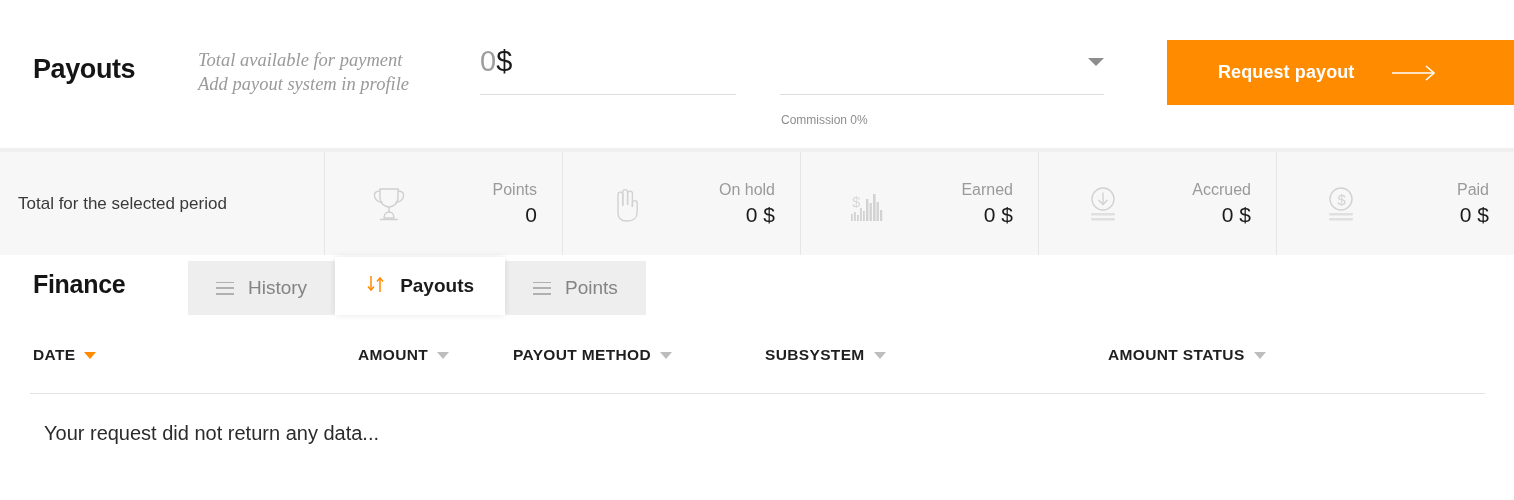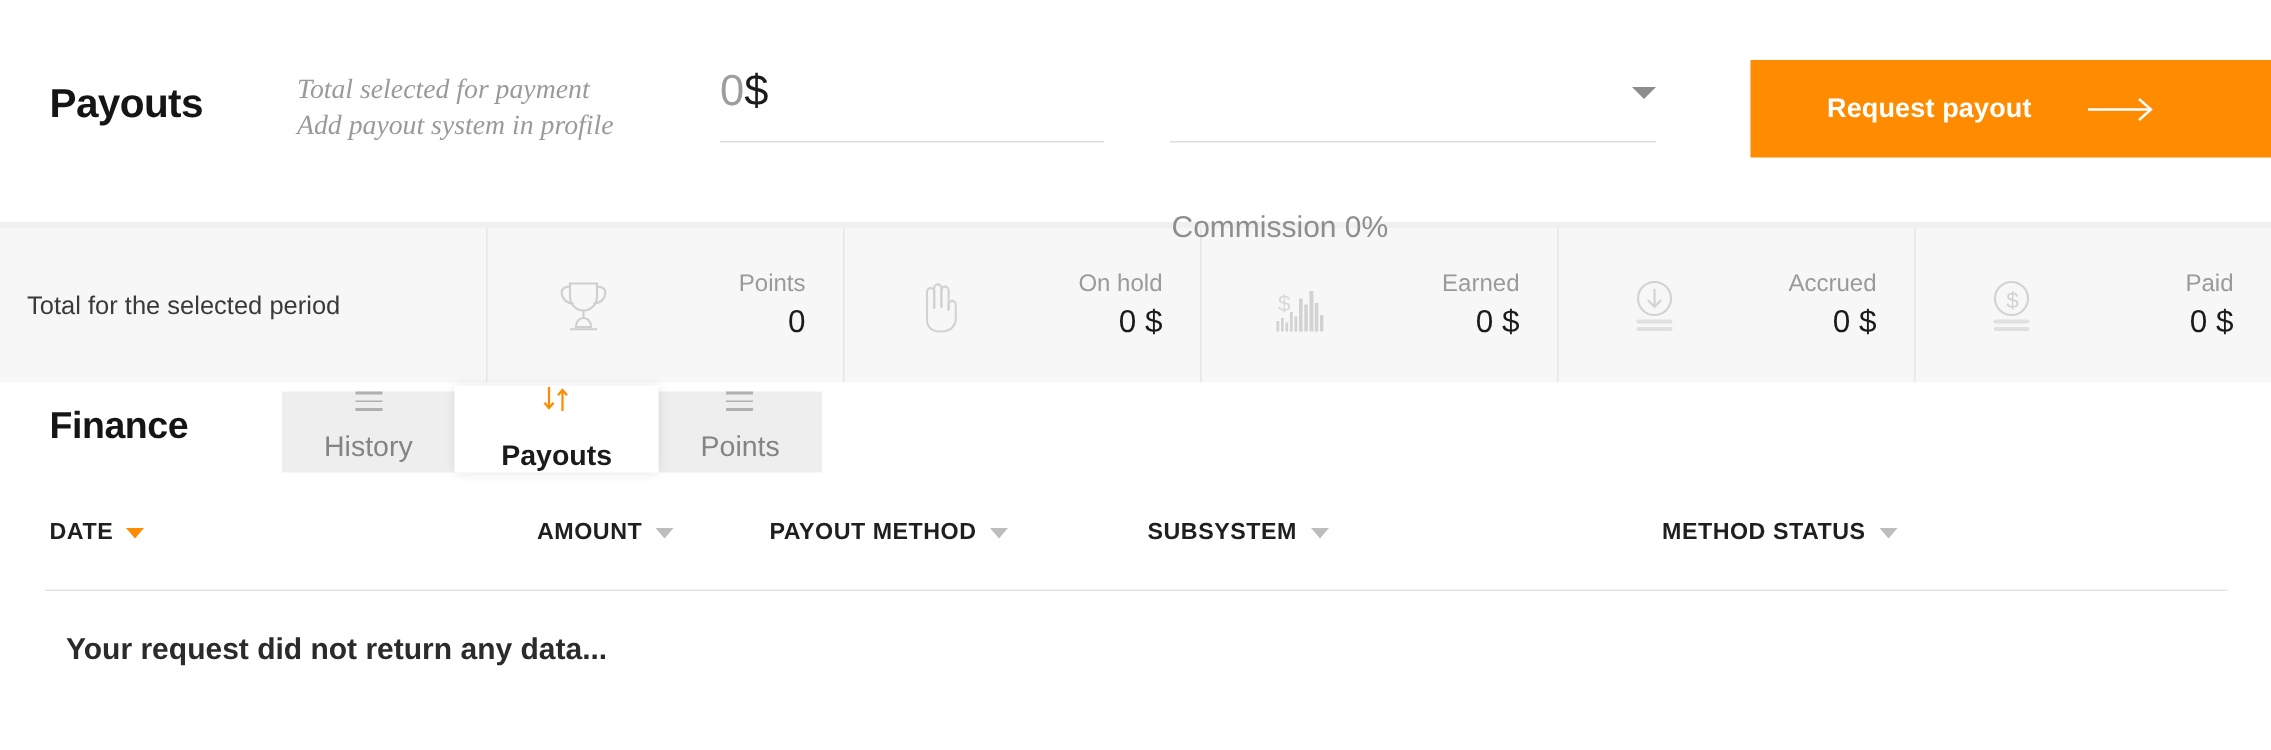--- a/index.html
+++ b/index.html
@@ -86,23 +86,22 @@
     width: 0;
     height: 0;
     border-left: 8px solid transparent;
     border-right: 8px solid transparent;
     border-top: 8px solid #8d8d8d;
   }
   .commission {
     position: absolute;
     left: 781px;
     top: 113px;
-    font-size: 20px;
+    font-size: 12px;
     color: #8e8e8e;
-    margin-top: 28px;
   }
 
   .request-btn {
     position: absolute;
     left: 1167px;
     top: 40px;
     width: 347px;
     height: 65px;
     background: #FF8C00;
     border: none;
@@ -205,21 +204,20 @@
   }
   .tab {
     height: 54px;
     background: #eeeeee;
     display: flex;
     align-items: center;
     gap: 14px;
     padding: 0 28px;
     box-sizing: border-box;
     cursor: pointer;
-    flex-direction: column;
   }
   .tab.active {
     background: #ffffff;
     height: 58px;
     padding: 0 31px;
     box-shadow: 0 0 7px rgba(0,0,0,0.10);
     position: relative;
     z-index: 3;
   }
   .tab .tlabel {
@@ -279,32 +277,31 @@
     left: 30px;
     top: 425px;
     width: 1455px;
     border-top: 1px solid #e3e3e3;
     padding-top: 28px;
   }
   .empty-row span {
     font-size: 20px;
     color: #2b2b2b;
     margin-left: 14px;
-    font-weight: bold;
   }
 </style>
 </head>
 <body>
 
 <div class="payout-header">
 
   <div class="ph-title">Payouts</div>
 
   <div class="ph-sub">
-    <div>Total selected for payment</div>
+    <div>Total available for payment</div>
     <div>Add payout system in profile</div>
   </div>
 
   <div class="amount-field">
     <span class="val">0</span><span class="cur">$</span>
   </div>
 
   <div class="method-select">
     <span class="sel-val"></span>
     <span class="caret-tri"></span>
@@ -468,21 +465,21 @@
     </div>
     <div class="th" style="left:513px;">
       <span class="thl">PAYOUT METHOD</span>
       <span class="th-caret"></span>
     </div>
     <div class="th" style="left:765px;">
       <span class="thl">SUBSYSTEM</span>
       <span class="th-caret"></span>
     </div>
     <div class="th" style="left:1108px;">
-      <span class="thl">METHOD STATUS</span>
+      <span class="thl">AMOUNT STATUS</span>
       <span class="th-caret"></span>
     </div>
   </div>
 
   <div class="empty-row" style="top:137px;">
     <span>Your request did not return any data...</span>
   </div>
 </div>
 
 </body></html>

